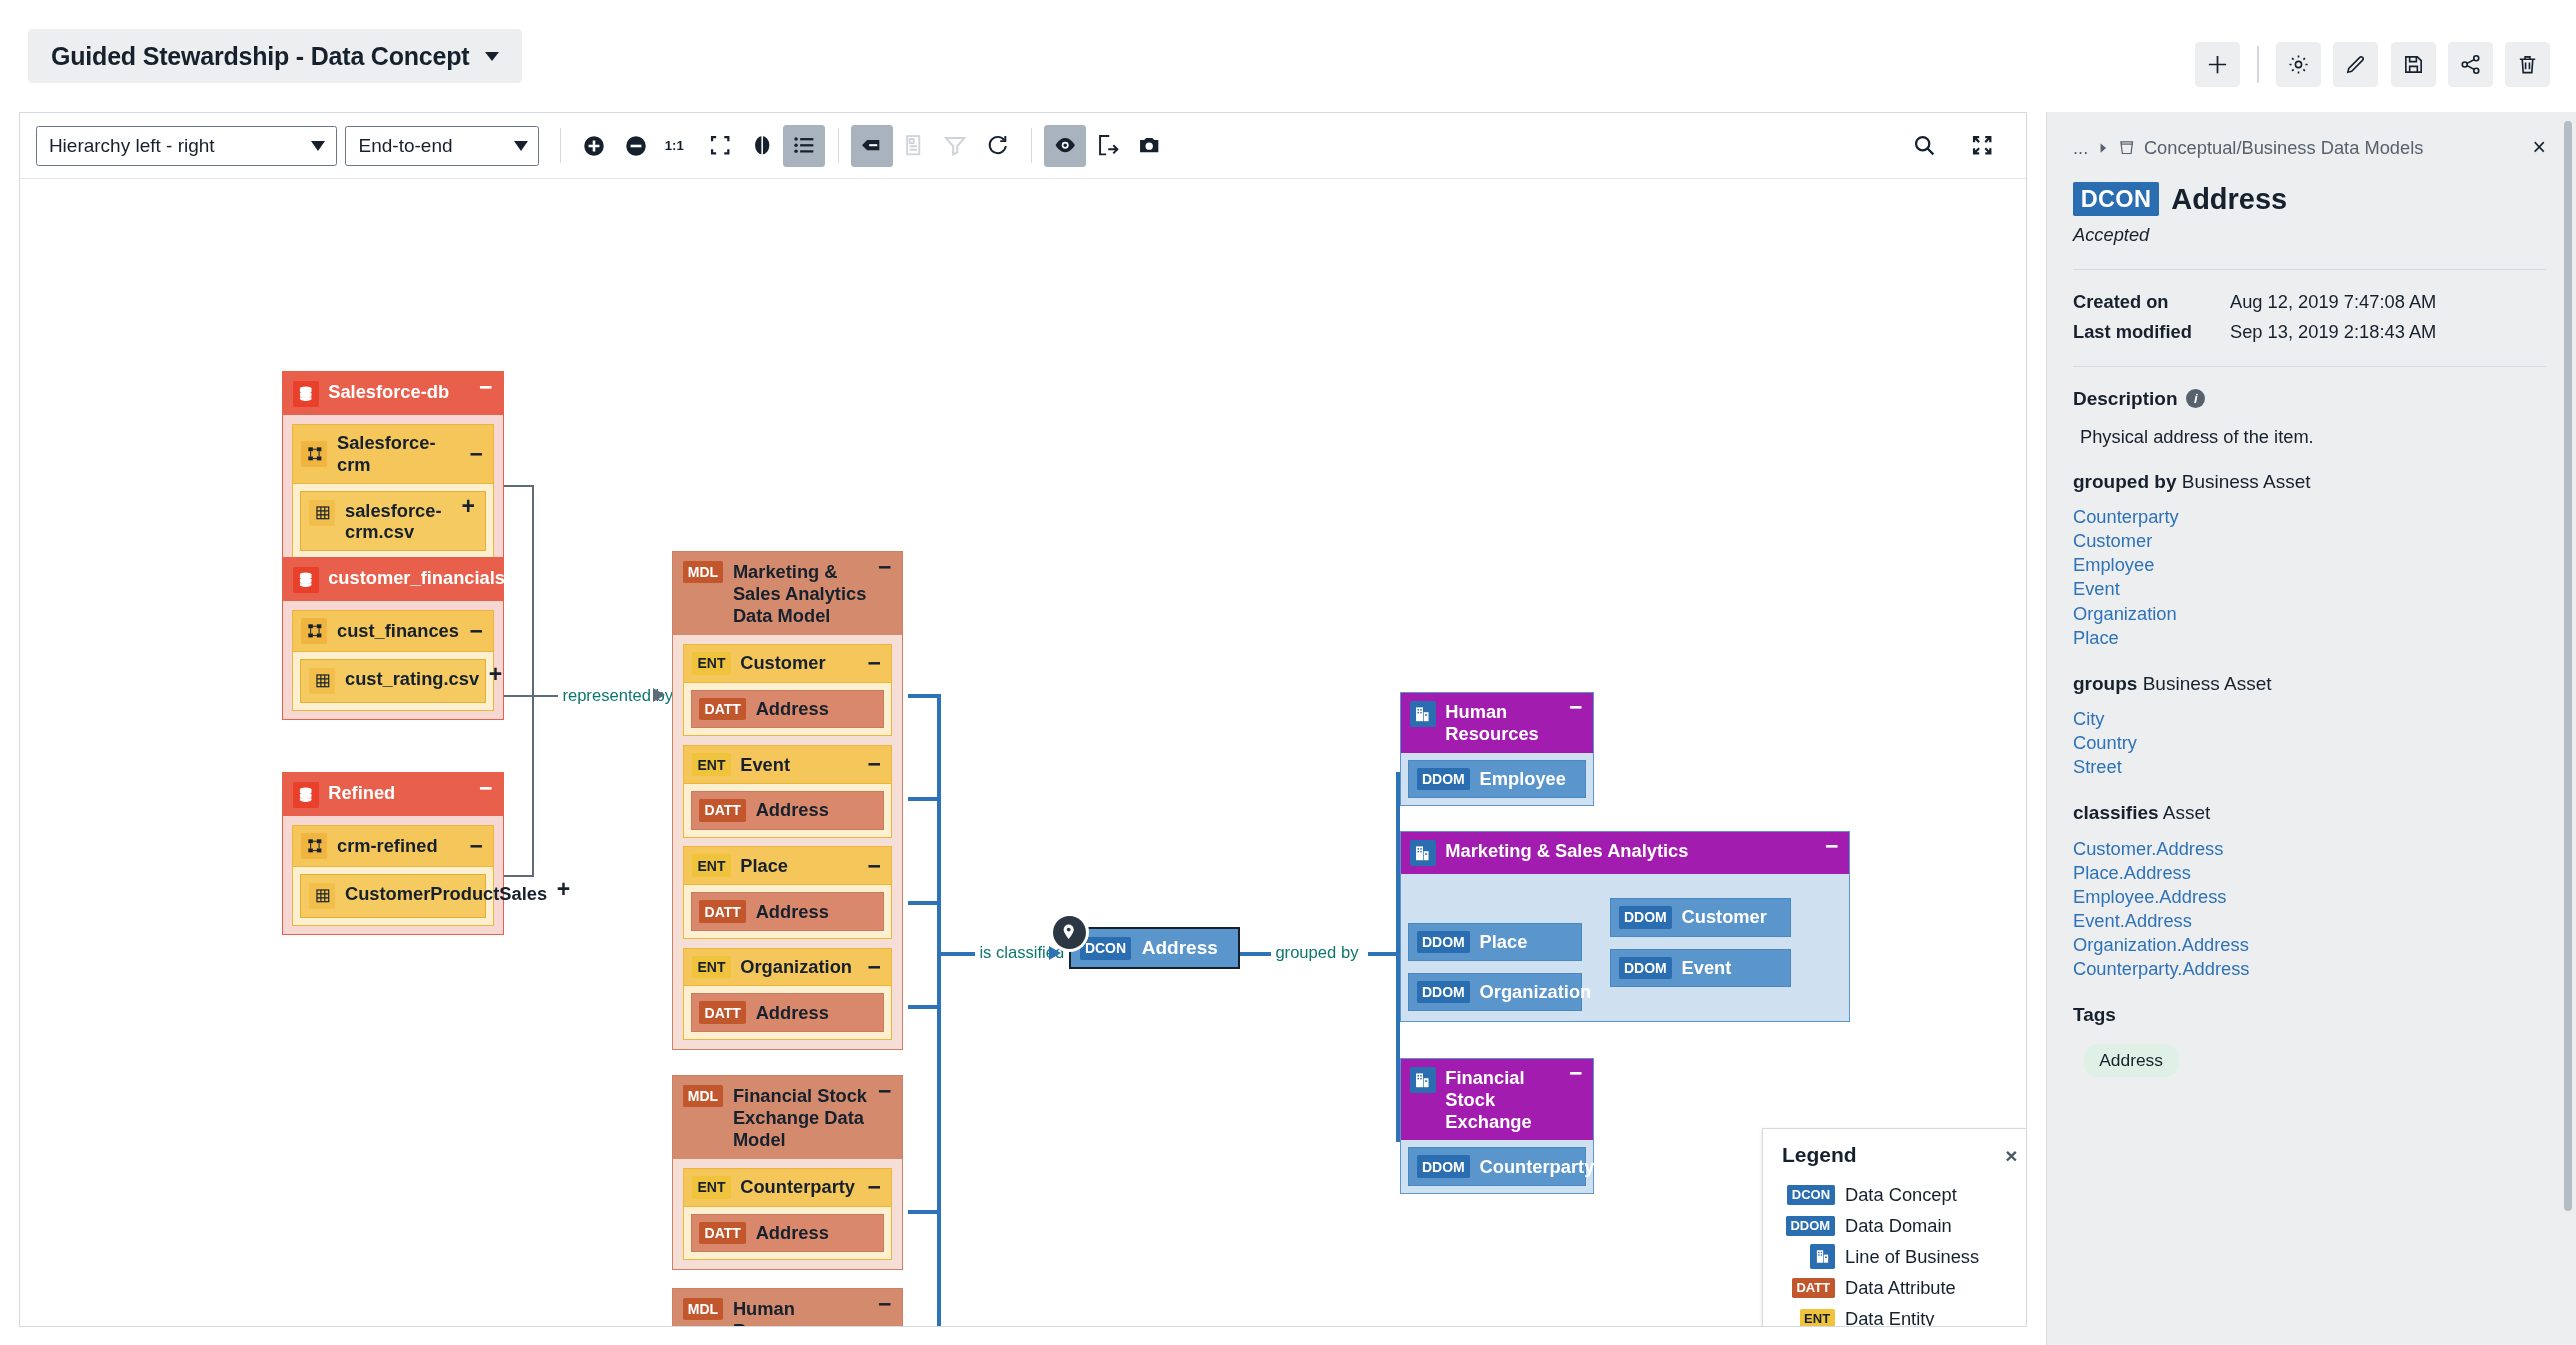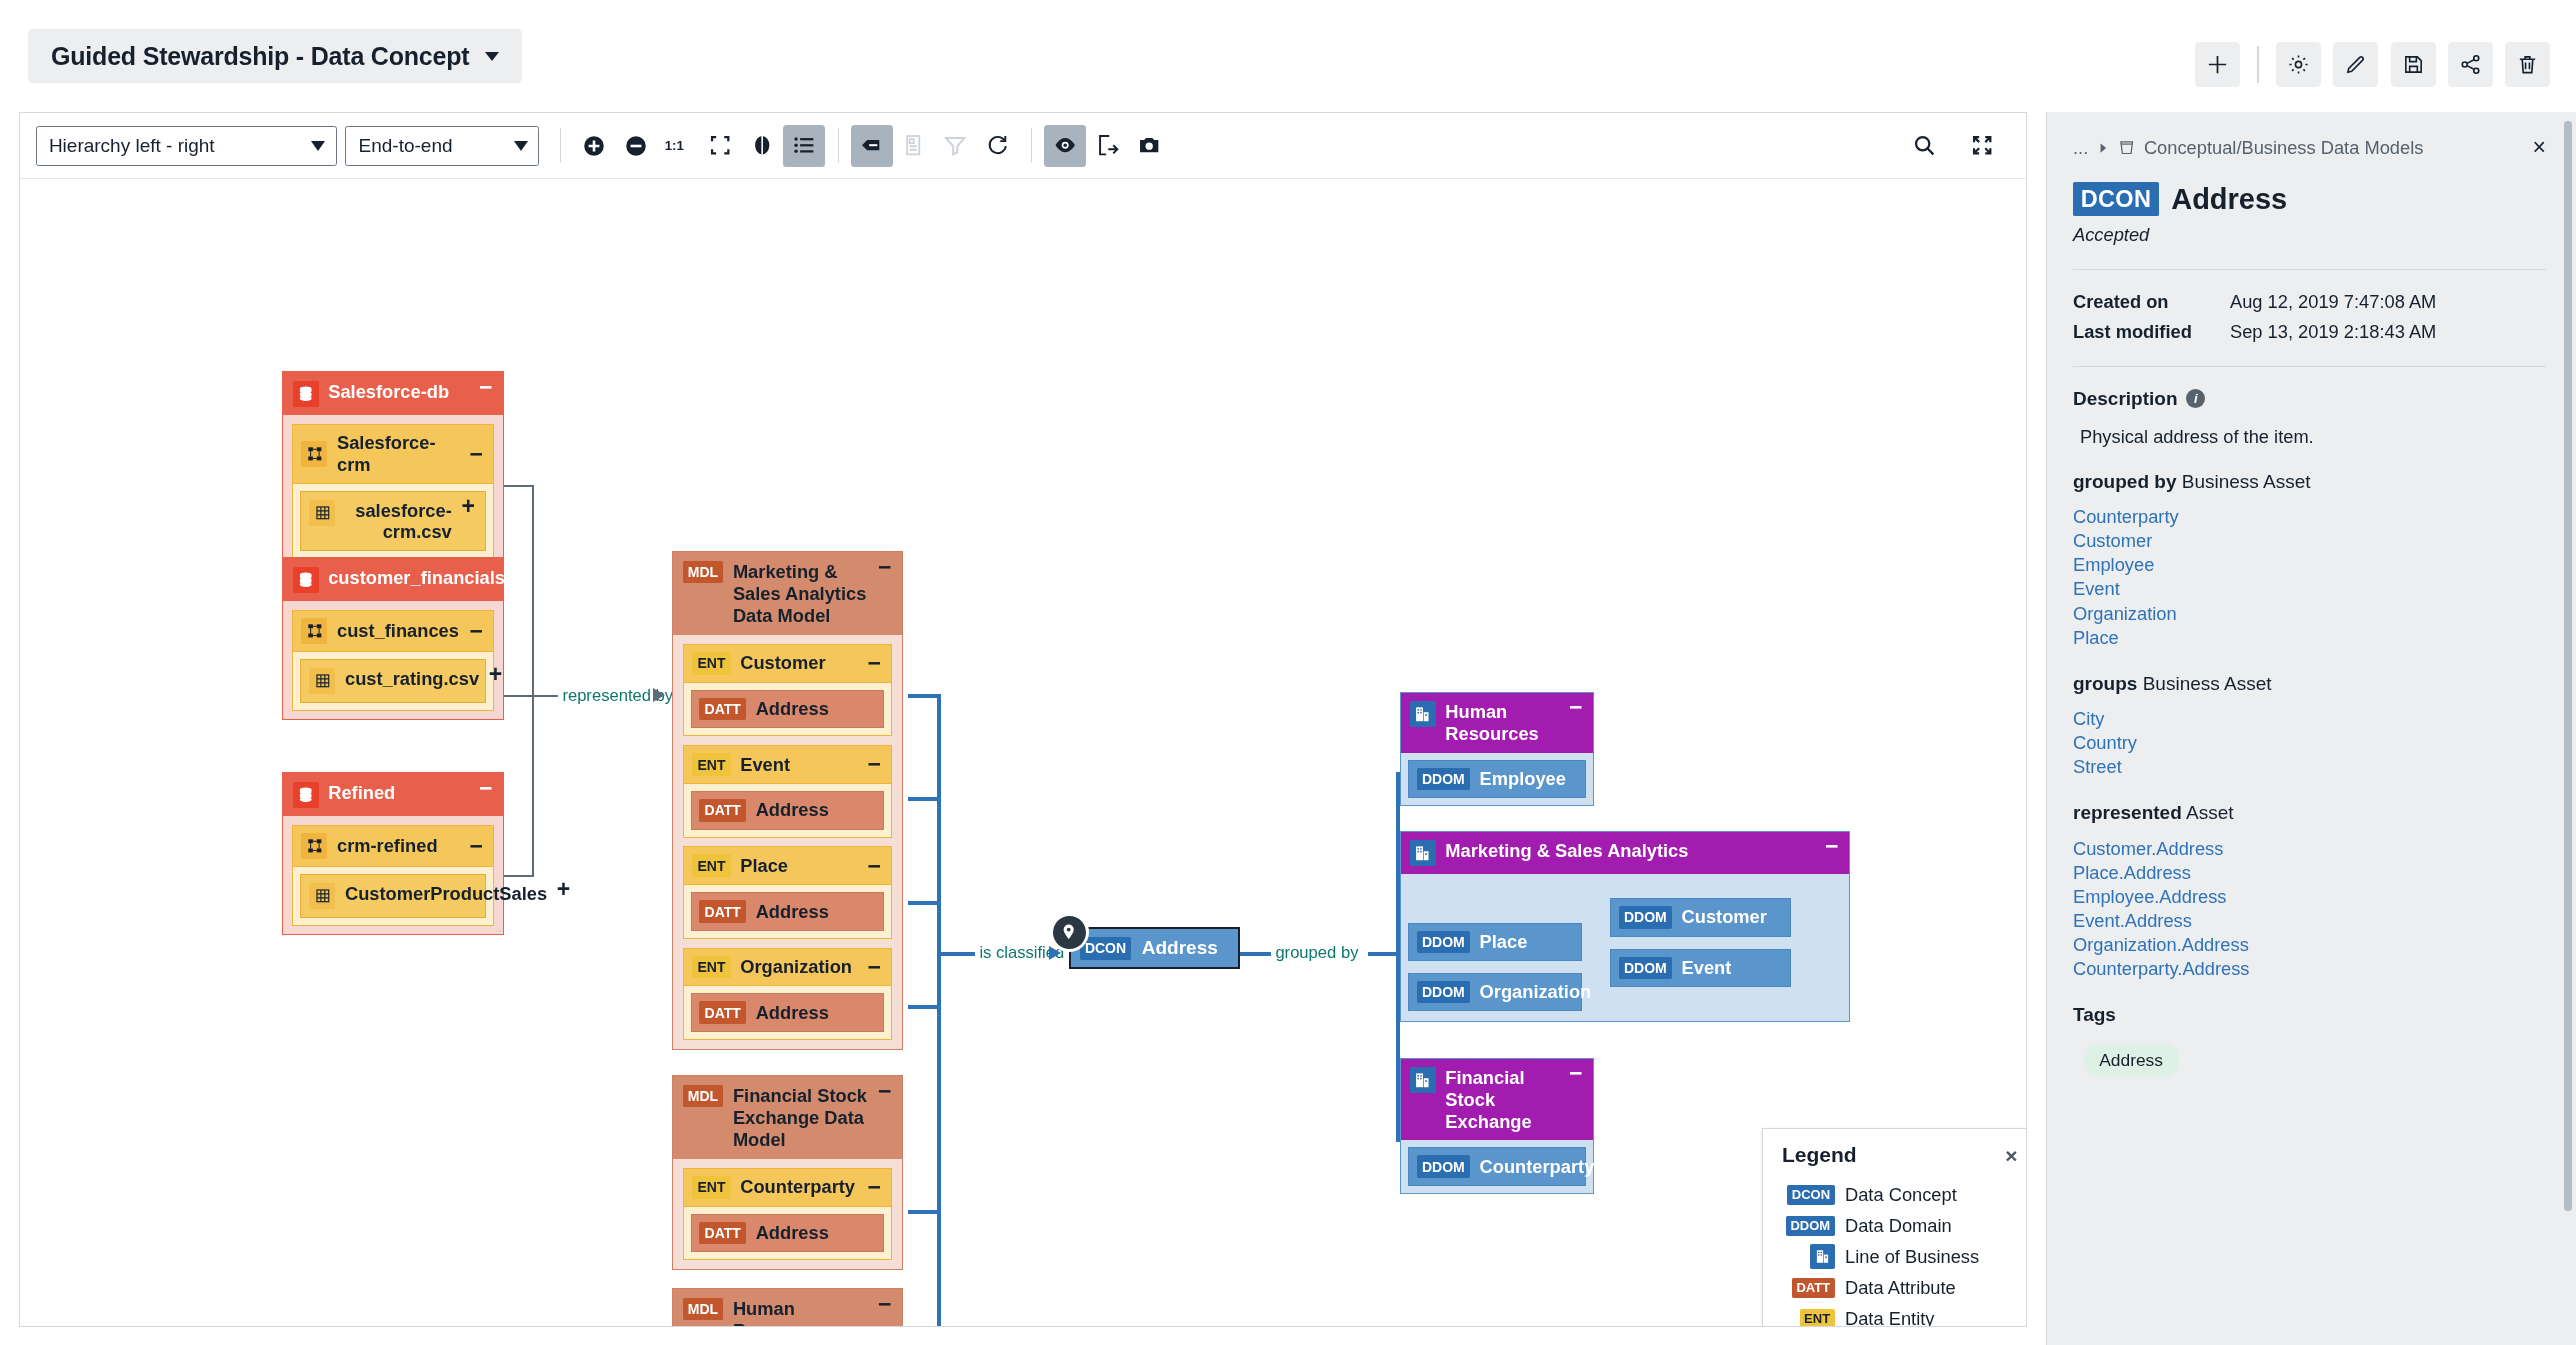--- a/index.html
+++ b/index.html
@@ -91,21 +91,21 @@
   .sch {
     background: #f5c65a; border: 0.9px solid #edb63b; margin: 8.7px 8.7px 0 8.7px;
     display: flex; align-items: center; gap: 9.6px; padding: 7px 10.5px 7px 8.7px;
     font-size: 18.3px; font-weight: bold; color: #16212d;
   }
   .sch .nm { flex: 1; }
   .tbl-wrap { background: #fdf0d0; margin: 0 8.7px 8.7px 8.7px; padding: 7px; border: 0.9px solid #edb63b; border-top: none; }
   .tbl {
     background: #f5ca61; border: 0.9px solid #e5ae33;
     display: flex; align-items: flex-start; gap: 9.6px; padding: 7.8px 10.5px 7.8px 8.7px;
-    font-size: 18.3px; font-weight: bold; color: #16212d; text-align: right;
+    font-size: 18.3px; font-weight: bold; color: #16212d;
   }
   .tbl .nm { flex: 1; line-height: 1.15; }
 
   
   .mdl { border: 1.7px solid #cf7f63; background: #f5ded6; }
   .mdl-hd {
     background: #d48a6d; color: #16212d; font-size: 18.3px; font-weight: bold;
     display: flex; align-items: flex-start; gap: 9.6px; padding: 8.7px 10.5px 8.7px 9.6px;
   }
   .mdl-hd .nm { flex: 1; line-height: 1.2; }
@@ -829,21 +829,21 @@
     <b>groups</b>
     <span>Business Asset</span>
   </div>
   <div class="rlist">
     <div class="rlink">City</div>
     <div class="rlink">Country</div>
     <div class="rlink">Street</div>
   </div>
 
   <div class="rel-h">
-    <b>represented</b>
+    <b>classifies</b>
     <span>Asset</span>
   </div>
   <div class="rlist">
     <div class="rlink">Customer.Address</div>
     <div class="rlink">Place.Address</div>
     <div class="rlink">Employee.Address</div>
     <div class="rlink">Event.Address</div>
     <div class="rlink">Organization.Address</div>
     <div class="rlink">Counterparty.Address</div>
   </div>

